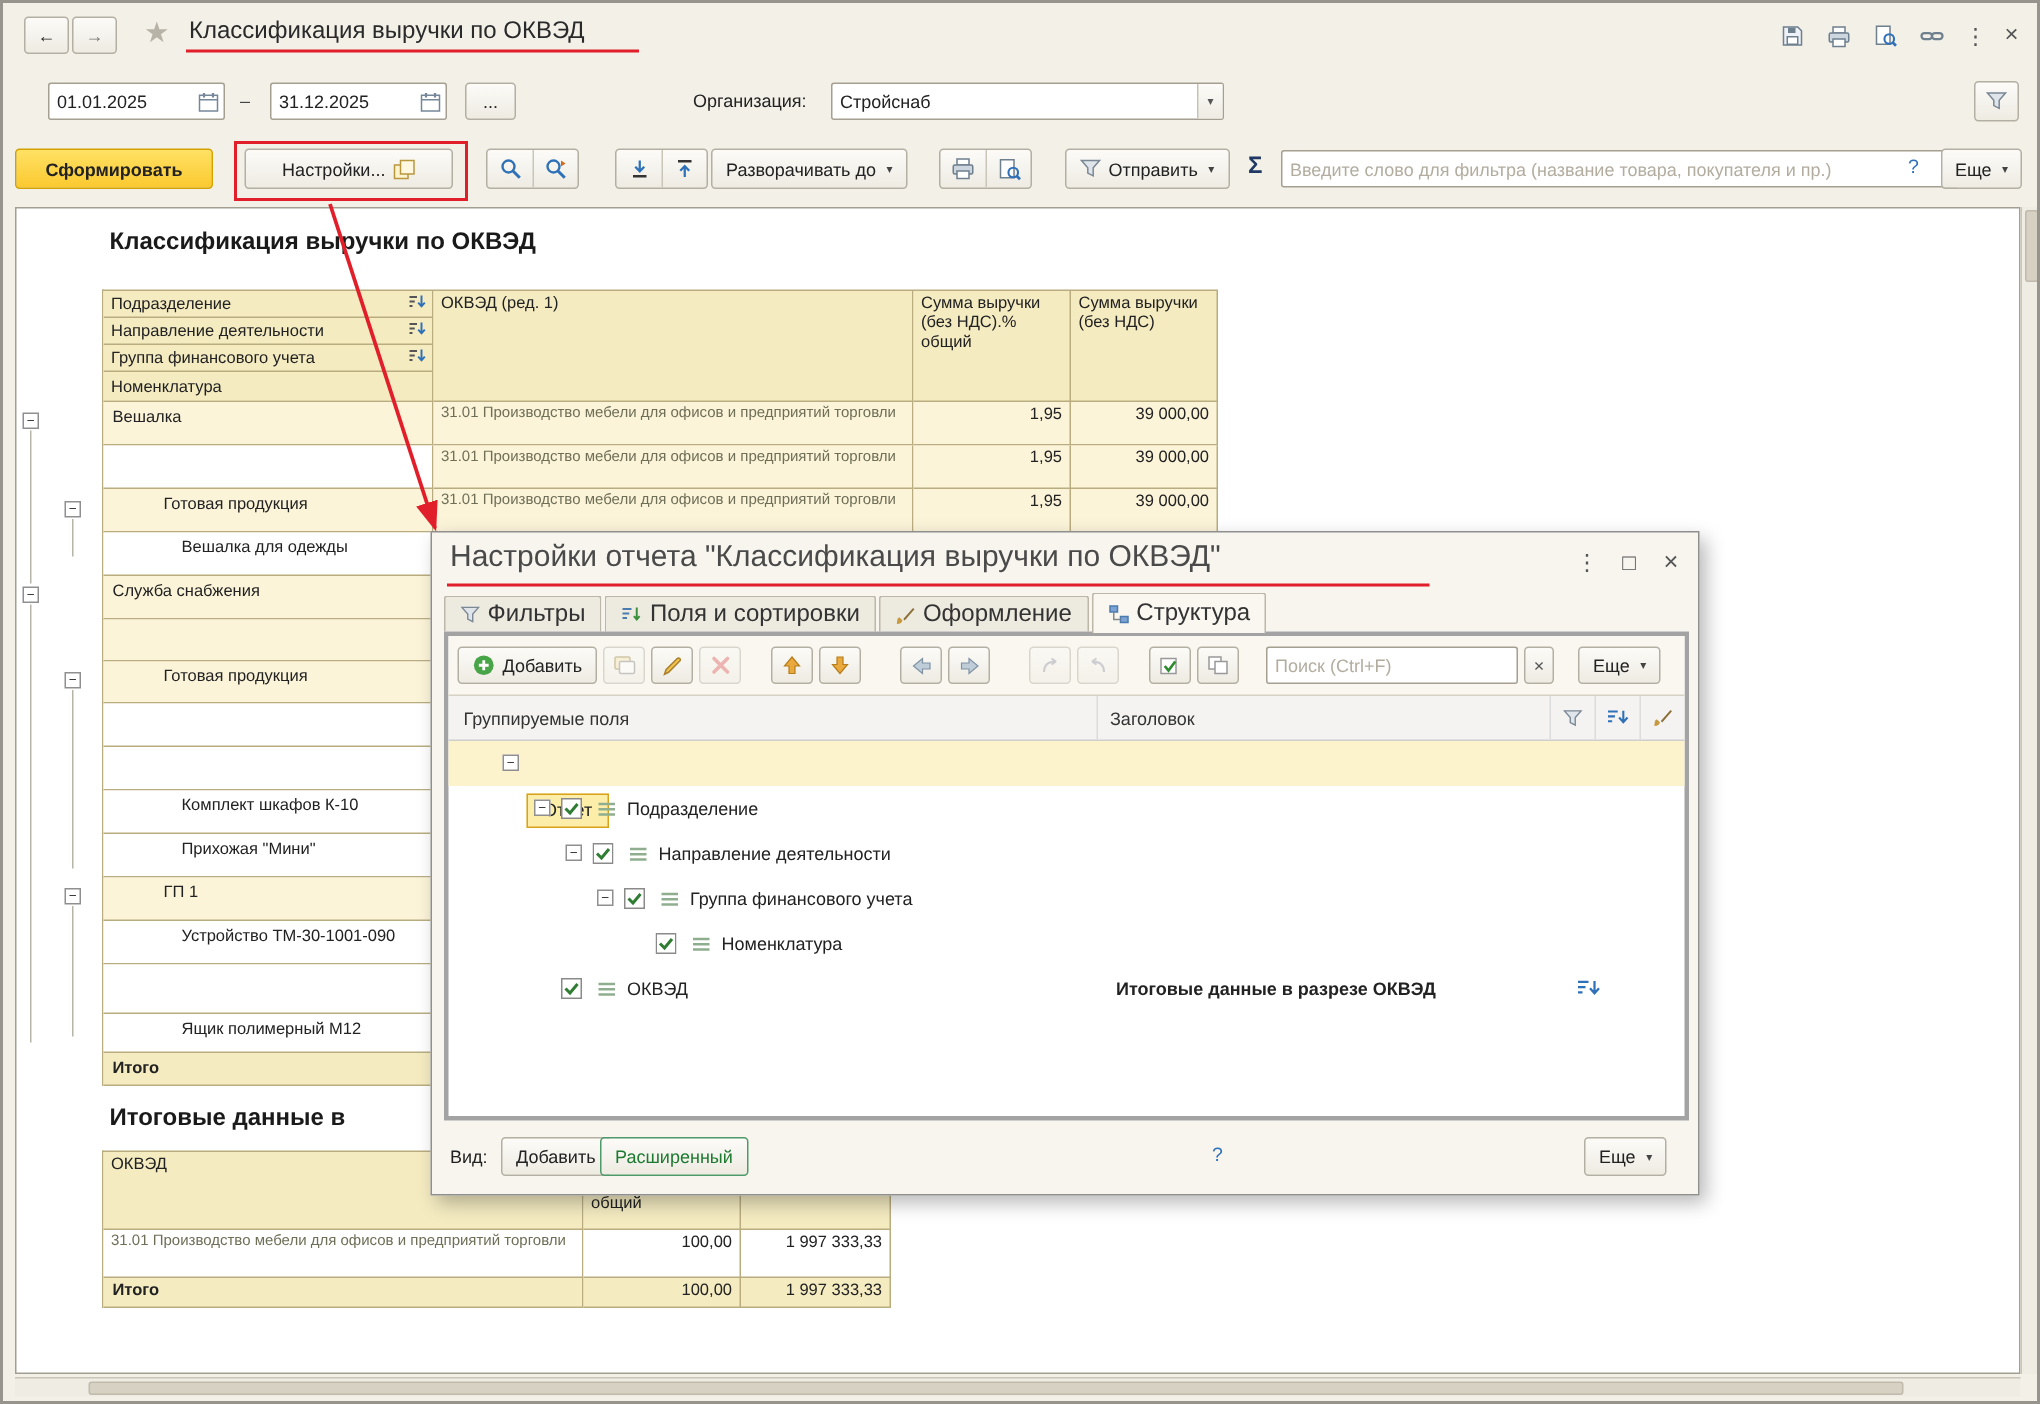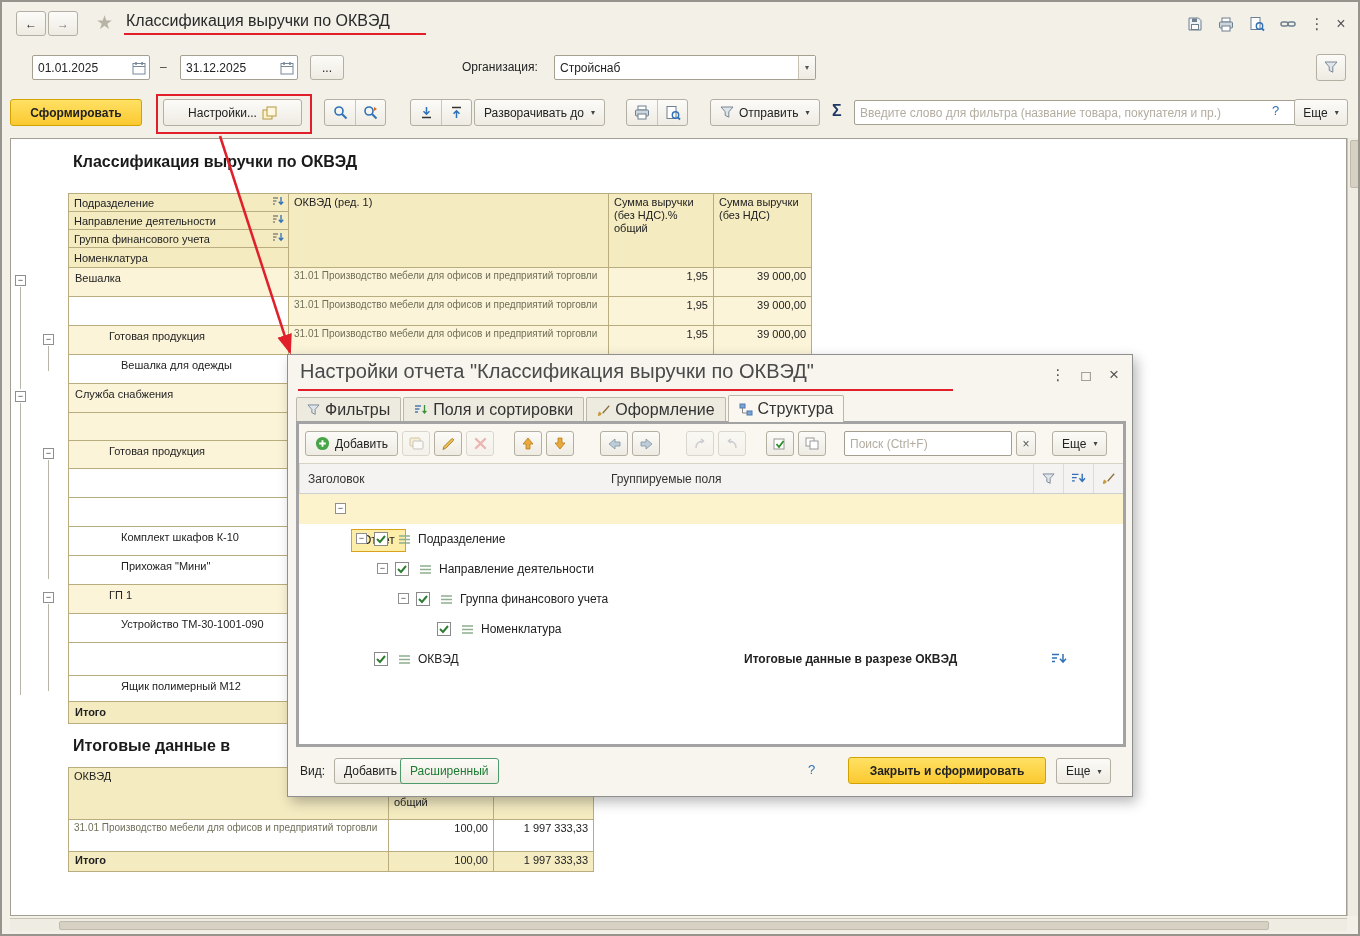--- a/index.html
+++ b/index.html
@@ -503,22 +503,22 @@
         </div>
         <span class="tbtn" style="width:20px">×</span>
         <span class="sp" style="width:8px"></span>
         <button class="btn" style="height:25px">
             <span>Еще</span>
             <span class="caret">▾</span>
           </button>
       </div>
 
       <div class="ghead">
+        <div style="width:432px;padding-left:10px">Группируемые поля</div>
         <div style="flex:1;border-left:1px solid #dcdcdc;align-self:stretch;display:flex;align-items:center;padding-left:8px">Заголовок</div>
-        <div style="width:432px;padding-left:10px">Группируемые поля</div>
         <div class="ghicon">
             <svg width="13" height="12" viewBox="0 0 14 13">
               <path d="M1 1h12L8.8 5.8v5.4L5.2 9.4V5.8z" fill="#dfe5ea" stroke="#7a8794"></path>
             </svg>
           </div>
         <div class="ghicon">
             <svg width="15" height="13" viewBox="0 0 16 14">
               <path d="M1 2.5h7M1 6h5M1 9.5h3" stroke="#2f71b8" stroke-width="1.5"></path>
               <path d="M12 2v8M9 6.8 12 10.2 15 6.8" fill="none" stroke="#2f71b8" stroke-width="1.5"></path>
             </svg>
@@ -594,21 +594,20 @@
                 <path d="M12 2v8M9 6.8 12 10.2 15 6.8" fill="none" stroke="#2f71b8" stroke-width="1.5"></path>
               </svg></span>
           </div>
         </div>
     </div>
 
     <span class="abs" style="left:12px;top:409px">Вид:</span>
     <button class="btn abs" style="left:46px;top:403px;height:26px">Добавить</button>
     <button class="btn abs adv" style="left:112px;top:403px;height:26px">Расширенный</button>
     <span class="abs helplink" style="left:520px;top:407px">?</span>
-    <button class="btn ybtn abs" style="left:560px;top:402px;width:198px;height:27px">Закрыть и сформировать</button>
     <button class="btn abs" style="left:768px;top:403px;height:26px">
         <span>Еще</span>
         <span class="caret">▾</span>
       </button>
   </div>
 
   <svg class="abs" style="left:200px;top:128px;z-index:50" width="110" height="235" viewBox="0 0 110 235">
     <defs>
         <marker id="ah" markerWidth="10" markerHeight="8" refX="7" refY="3" orient="auto">
           <path d="M0 0 L8 3 L0 6 z" fill="#e11f2b"></path>

